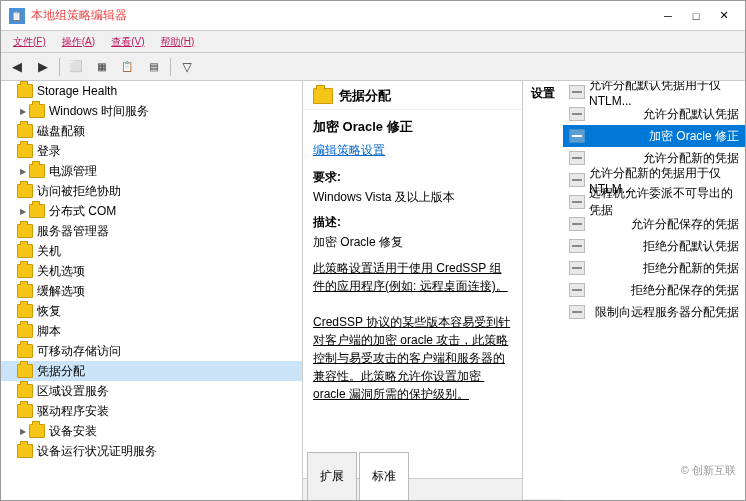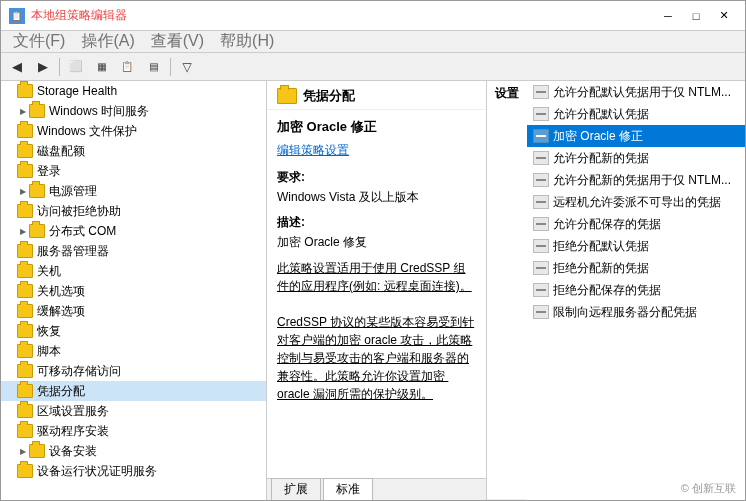--- a/index.html
+++ b/index.html
@@ -70,22 +70,23 @@
       height: 22px;
       background: #f0f0f0;
       display: flex;
       align-items: center;
       padding: 0 4px;
       border-bottom: 1px solid #ccc;
     }
     .menu-item {
       padding: 2px 8px;
       cursor: pointer;
-      font-size: 16px;
-      color: #737373;
+      font-size: 10px;
+      color: #be185d;
+      text-decoration: underline;
     }
 
     
     .toolbar {
       height: 28px;
       background: #f0f0f0;
       display: flex;
       align-items: center;
       padding: 0 4px;
       gap: 2px;
@@ -112,21 +113,21 @@
 
     
     .main-area {
       display: flex;
       flex: 1;
       overflow: hidden;
     }
 
     
     .sidebar {
-      width: 266px;
+      width: 302px;
       background: #fff;
       border-right: 1px solid #ccc;
       overflow-y: auto;
       overflow-x: hidden;
     }
     .sidebar-item {
       display: flex;
       align-items: center;
       padding: 2px 4px;
       cursor: pointer;
@@ -263,20 +264,21 @@
     }
     .right-list-item {
       display: flex;
       align-items: center;
       padding: 2px 6px;
       cursor: pointer;
       font-size: 12px;
       color: #000;
       height: 22px;
       gap: 4px;
+      justify-content: space-between;
     }
     .right-list-item.selected { background: #0078d7; color: white; }
     .policy-icon {
       width: 16px;
       height: 14px;
       background: #e8e8e8;
       border: 1px solid #bbb;
       flex-shrink: 0;
       position: relative;
       display: flex;
@@ -292,21 +294,21 @@
     
     .bottom-tabs {
       height: 22px;
       background: #f0f0f0;
       display: flex;
       align-items: flex-end;
       border-top: 1px solid #ccc;
       padding: 0 4px;
     }
     .tab {
-      padding: 2px 12px;
+      padding: 15px 12px;
       font-size: 12px;
       cursor: pointer;
       border: 1px solid #bbb;
       border-bottom: none;
       background: #f0f0f0;
       margin-right: 2px;
       color: #000;
     }
     .tab.active {
       background: #fff;
@@ -314,21 +316,21 @@
       margin-bottom: -1px;
     }
 
     
     ::-webkit-scrollbar { width: 12px; }
     ::-webkit-scrollbar-track { background: #f0f0f0; }
     ::-webkit-scrollbar-thumb { background: #c0c0c0; border: 2px solid #f0f0f0; }
 
     .watermark {
       position: absolute;
-      bottom: 5px;
+      bottom: 23px;
       right: 10px;
       font-size: 11px;
       color: #999;
     }
   </style>
 </head>
 <body>
 
 <div class="window">
 
@@ -370,24 +372,20 @@
         <div class="sidebar-folder-icon"></div>
         <span>Storage Health</span>
       </div>
       <div class="sidebar-item indent1">
         <span class="expand-arrow">▶</span>
         <div class="sidebar-folder-icon"></div>
         <span>Windows 时间服务</span>
       </div>
       <div class="sidebar-item indent1">
         <div class="sidebar-folder-icon"></div>
-        <span>Windows 文件保护</span>
-      </div>
-      <div class="sidebar-item indent1">
-        <div class="sidebar-folder-icon"></div>
         <span>磁盘配额</span>
       </div>
       <div class="sidebar-item indent1">
         <div class="sidebar-folder-icon"></div>
         <span>登录</span>
       </div>
       <div class="sidebar-item indent1">
         <span class="expand-arrow">▶</span>
         <div class="sidebar-folder-icon"></div>
         <span>电源管理</span>

